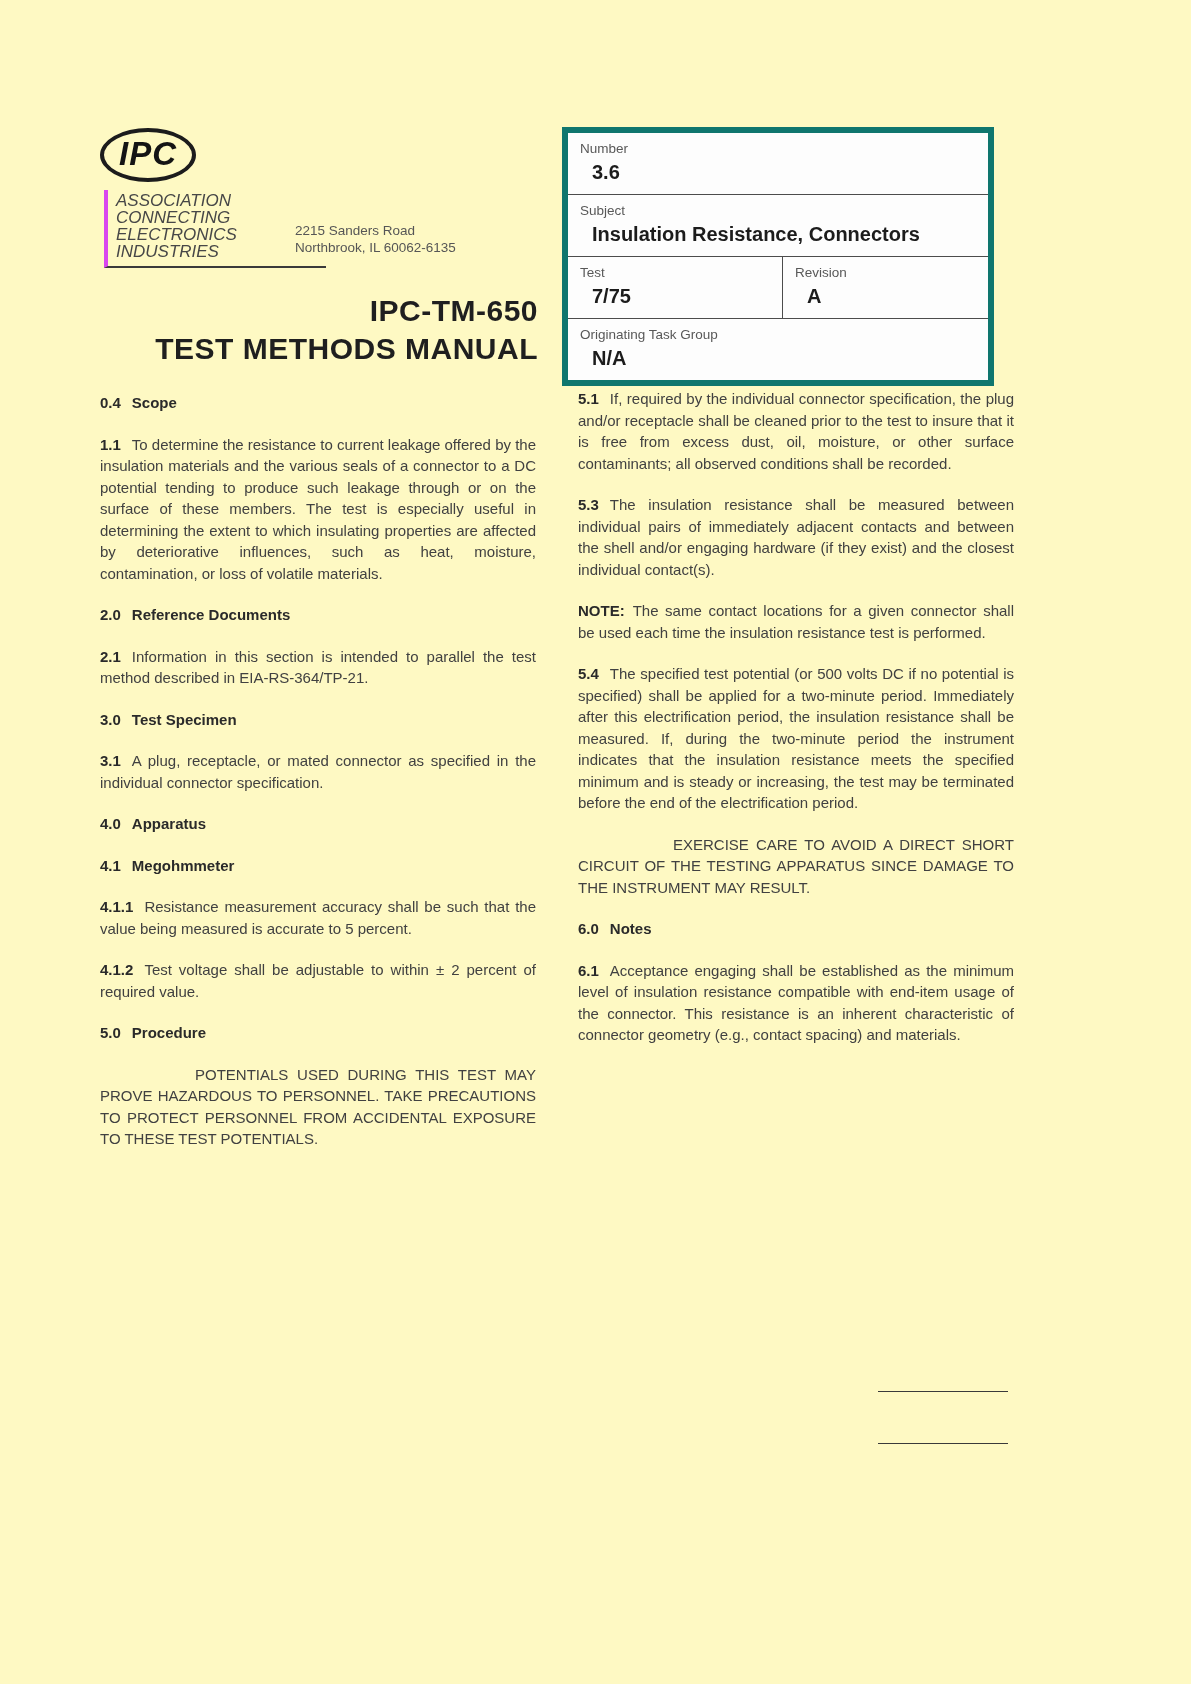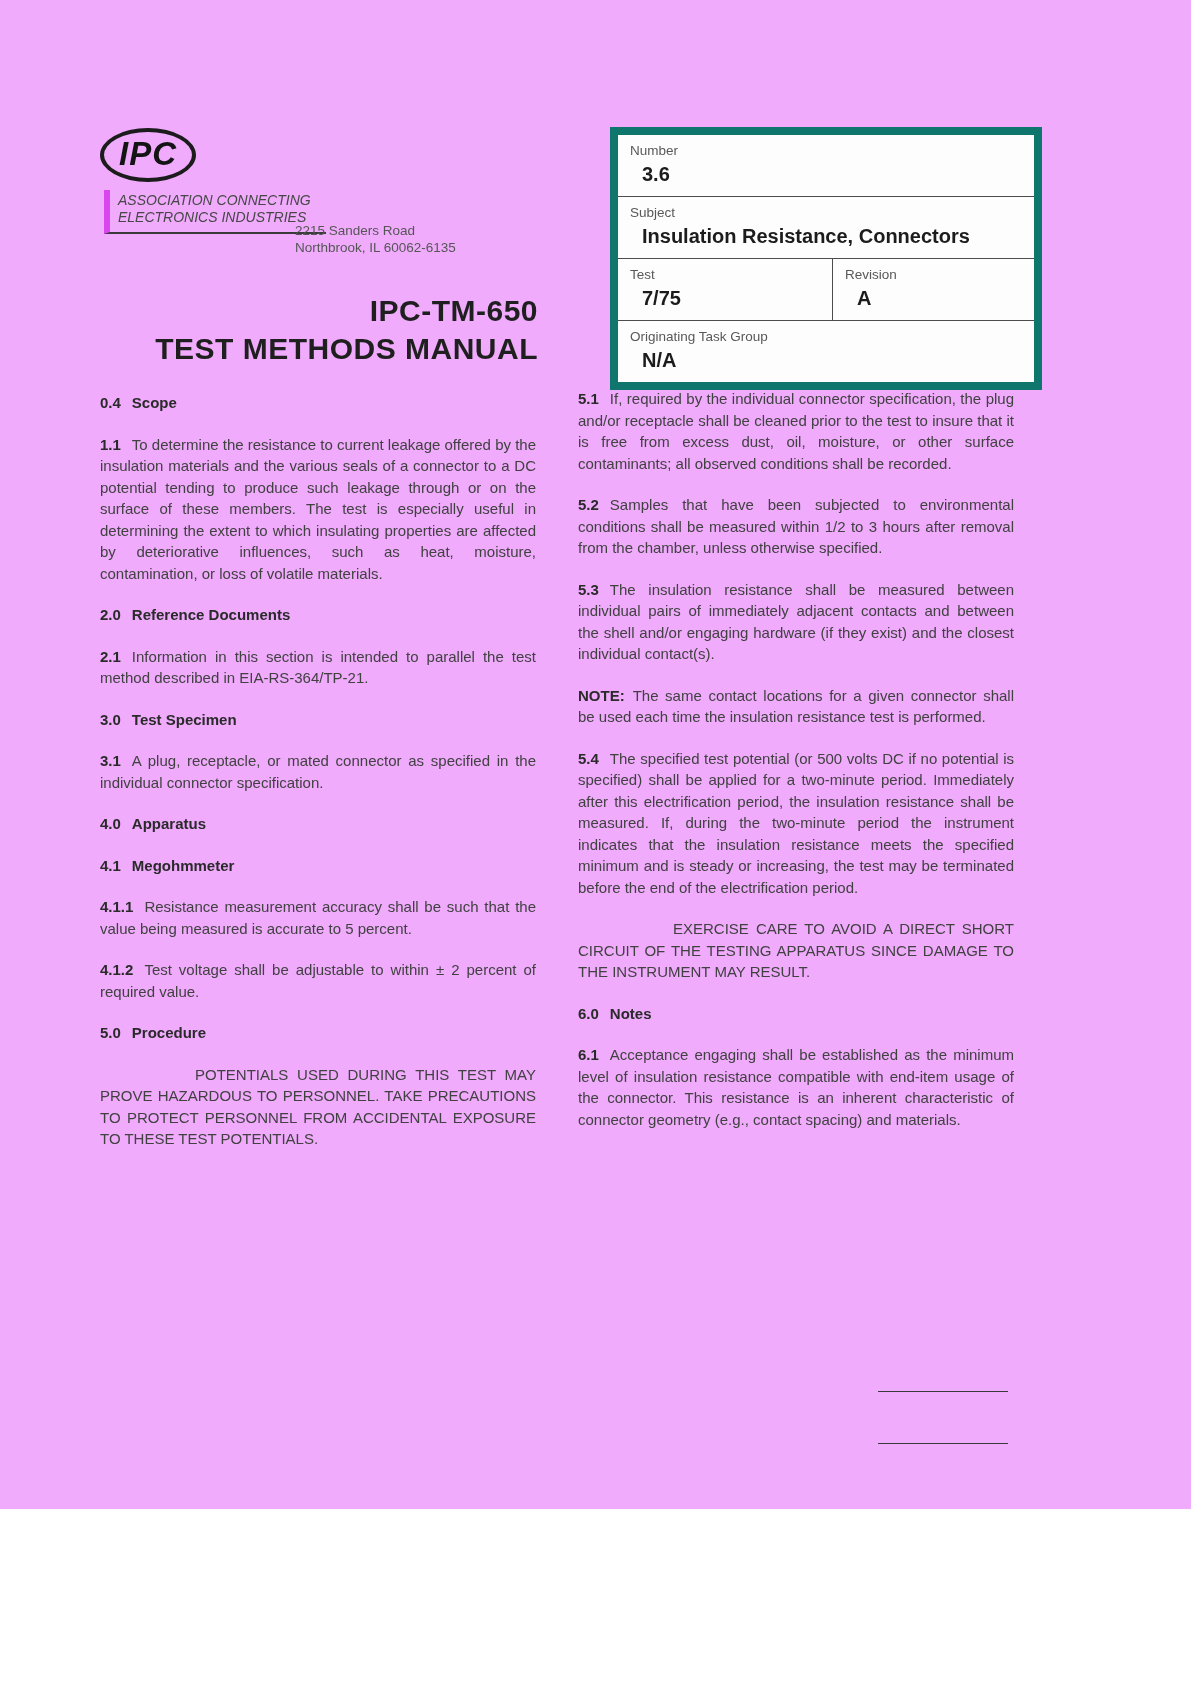--- a/index.html
+++ b/index.html
@@ -2,69 +2,69 @@
 <html><head>
 <meta charset="utf-8">
 <style>
   * { margin: 0; padding: 0; box-sizing: border-box; }
   html, body { background: #ffffff; }
   body { font-family: "Liberation Sans", sans-serif; }
 
   .page {
     position: relative;
     width: 1191px;
-    height: 1509px;
-    background: #f0abfc;
+    height: 1684px;
+    background: #fef9c3;
     overflow: hidden;
     color: #414141;
   }
 
   
   .logo-wrap { position: absolute; left: 100px; top: 128px; }
   .logo-ellipse {
     width: 96px; height: 54px;
     border: 4px solid #1c1c1c;
     border-radius: 50%;
     display: flex; align-items: center; justify-content: center;
     font-weight: bold; font-style: italic;
     font-size: 33px; color: #141414;
     letter-spacing: 1px;
     padding-bottom: 2px;
   }
   .org-block {
     margin-top: 8px;
     margin-left: 4px;
     width: 222px;
-    border-left: 6px solid #d946ef;
+    border-left: 4px solid #d946ef;
     border-bottom: 2px solid #3a3a3a;
     padding: 2px 0 6px 8px;
     font-style: italic;
-    font-size: 14px;
+    font-size: 17px;
     line-height: 17px;
     color: #474747;
   }
 
   .address {
     position: absolute; left: 295px; top: 222px;
     width: 240px; text-align: left;
     font-size: 13.5px; line-height: 17px; color: #565656;
   }
 
   .doc-title {
     position: absolute; left: 96px; top: 292px;
     width: 442px; text-align: right;
     font-size: 30px; font-weight: bold; line-height: 38px;
     color: #1f1f1f; letter-spacing: 0.5px;
   }
 
   
   .info-table {
-    position: absolute; left: 610px; top: 127px;
+    position: absolute; left: 562px; top: 127px;
     width: 432px;
-    border: 8px solid #0f766e;
+    border: 6px solid #0f766e;
     background: #fdfdfd;
   }
   .it-row { border-bottom: 1.5px solid #4c4c4c; }
   .it-row:last-child { border-bottom: none; }
   .it-label { font-size: 13.5px; color: #585858; padding: 8px 10px 0 12px; }
   .it-value { font-size: 20px; font-weight: bold; color: #1c1c1c; padding: 5px 10px 10px 24px; }
   .it-split { display: flex; }
   .it-cell { flex: 1; }
   .it-cell-left { border-right: 1.5px solid #4c4c4c; flex: 0 0 215px; }
 
@@ -151,21 +151,20 @@
       <div class="block para"><span class="num">3.1</span><span>A plug, receptacle, or mated connector as specified in the individual connector specification.</span></div>
       <div class="block heading"><span class="num">4.0</span><span>Apparatus</span></div>
       <div class="block heading"><span class="num">4.1</span><span>Megohmmeter</span></div>
       <div class="block para"><span class="num">4.1.1</span><span>Resistance measurement accuracy shall be such that the value being measured is accurate to 5 percent.</span></div>
       <div class="block para"><span class="num">4.1.2</span><span>Test voltage shall be adjustable to within ± 2 percent of required value.</span></div>
       <div class="block heading"><span class="num">5.0</span><span>Procedure</span></div>
       <div class="block warning"><span>POTENTIALS USED DURING THIS TEST MAY PROVE HAZARDOUS TO PERSONNEL. TAKE PRECAUTIONS TO PROTECT PERSONNEL FROM ACCIDENTAL EXPOSURE TO THESE TEST POTENTIALS.</span></div>
     </div>
   <div class="col col-right" id="right-col">
       <div class="block para"><span class="num">5.1</span><span>If, required by the individual connector specification, the plug and/or receptacle shall be cleaned prior to the test to insure that it is free from excess dust, oil, moisture, or other surface contaminants; all observed conditions shall be recorded.</span></div>
-      <div class="block para"><span class="num">5.2</span><span>Samples that have been subjected to environmental conditions shall be measured within 1/2 to 3 hours after removal from the chamber, unless otherwise specified.</span></div>
       <div class="block para"><span class="num">5.3</span><span>The insulation resistance shall be measured between individual pairs of immediately adjacent contacts and between the shell and/or engaging hardware (if they exist) and the closest individual contact(s).</span></div>
       <div class="block note"><span class="num">NOTE:</span><span>The same contact locations for a given connector shall be used each time the insulation resistance test is performed.</span></div>
       <div class="block para"><span class="num">5.4</span><span>The specified test potential (or 500 volts DC if no potential is specified) shall be applied for a two-minute period. Immediately after this electrification period, the insulation resistance shall be measured. If, during the two-minute period the instrument indicates that the insulation resistance meets the specified minimum and is steady or increasing, the test may be terminated before the end of the electrification period.</span></div>
       <div class="block warning"><span>EXERCISE CARE TO AVOID A DIRECT SHORT CIRCUIT OF THE TESTING APPARATUS SINCE DAMAGE TO THE INSTRUMENT MAY RESULT.</span></div>
       <div class="block heading"><span class="num">6.0</span><span>Notes</span></div>
       <div class="block para"><span class="num">6.1</span><span>Acceptance engaging shall be established as the minimum level of insulation resistance compatible with end-item usage of the connector. This resistance is an inherent characteristic of connector geometry (e.g., contact spacing) and materials.</span></div>
     </div>
 
   <div class="sig-line sig-1"></div>
   <div class="sig-line sig-2"></div>

